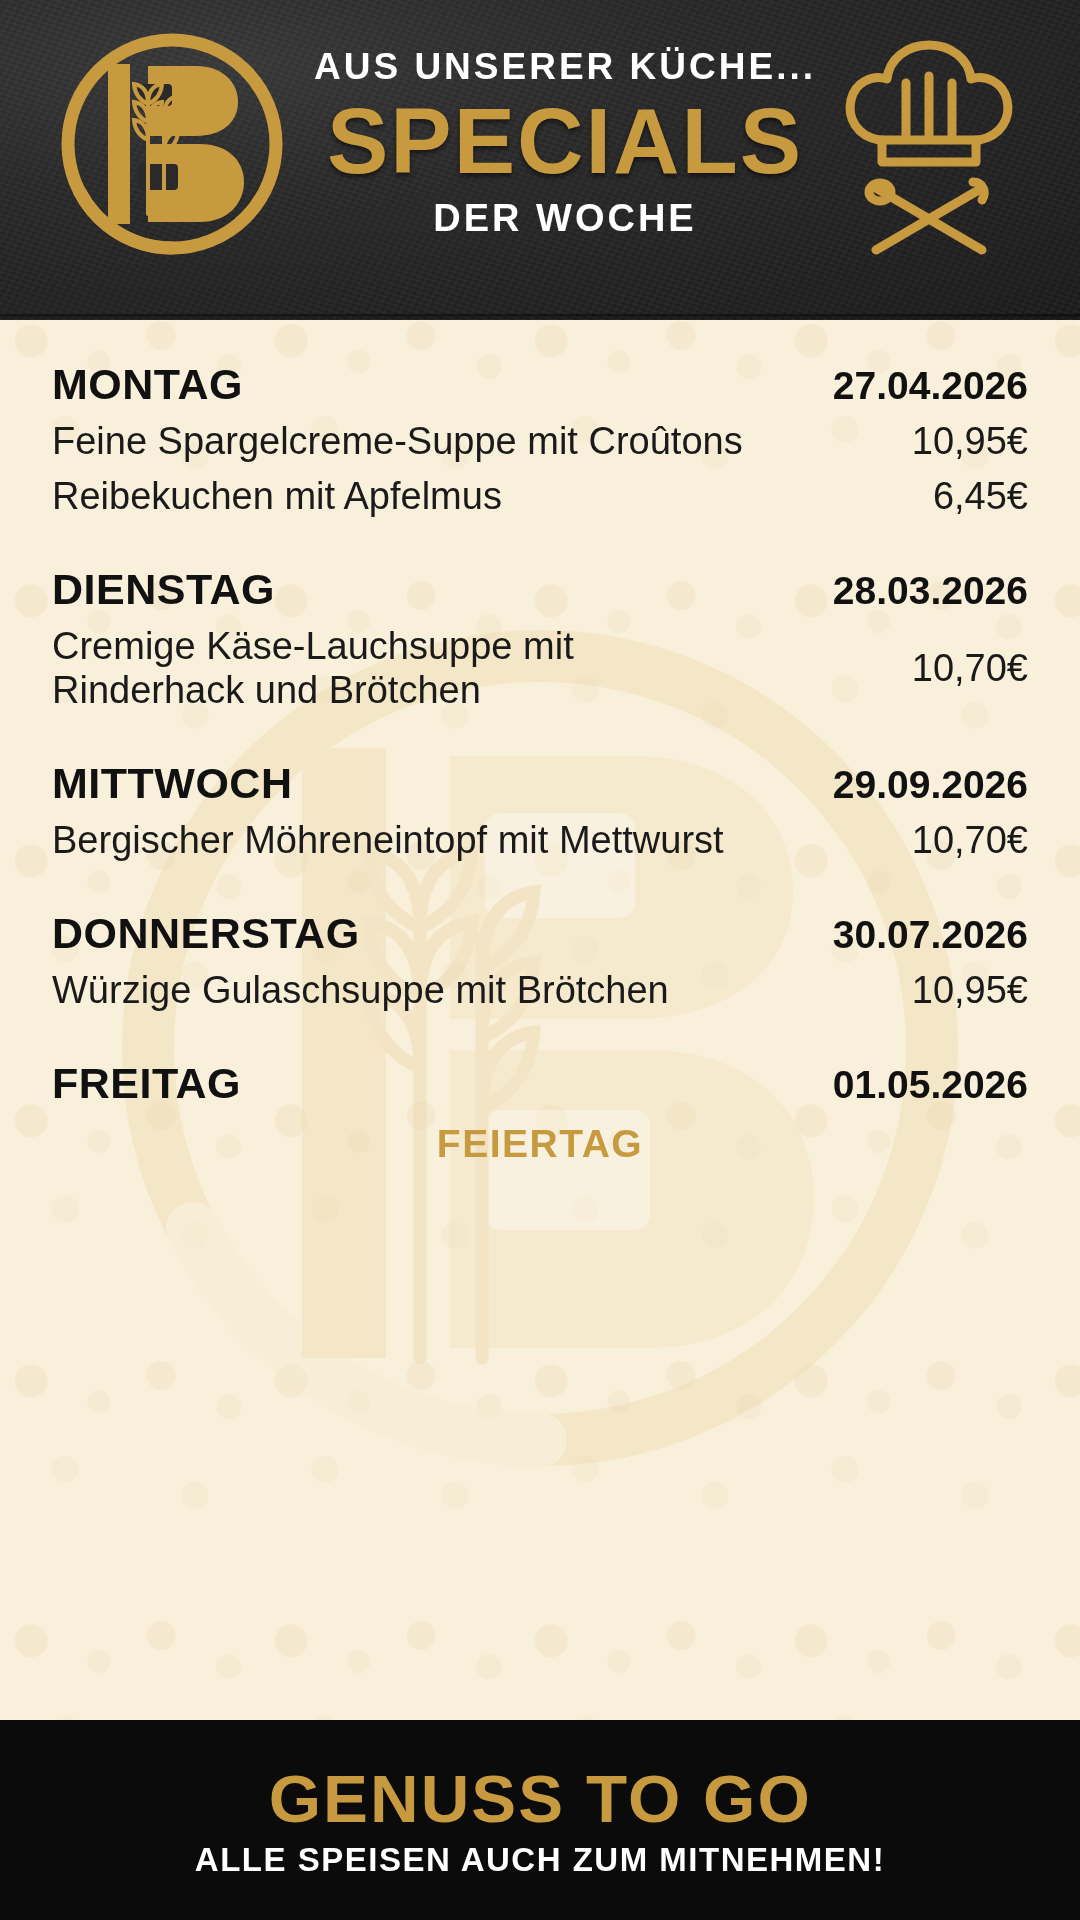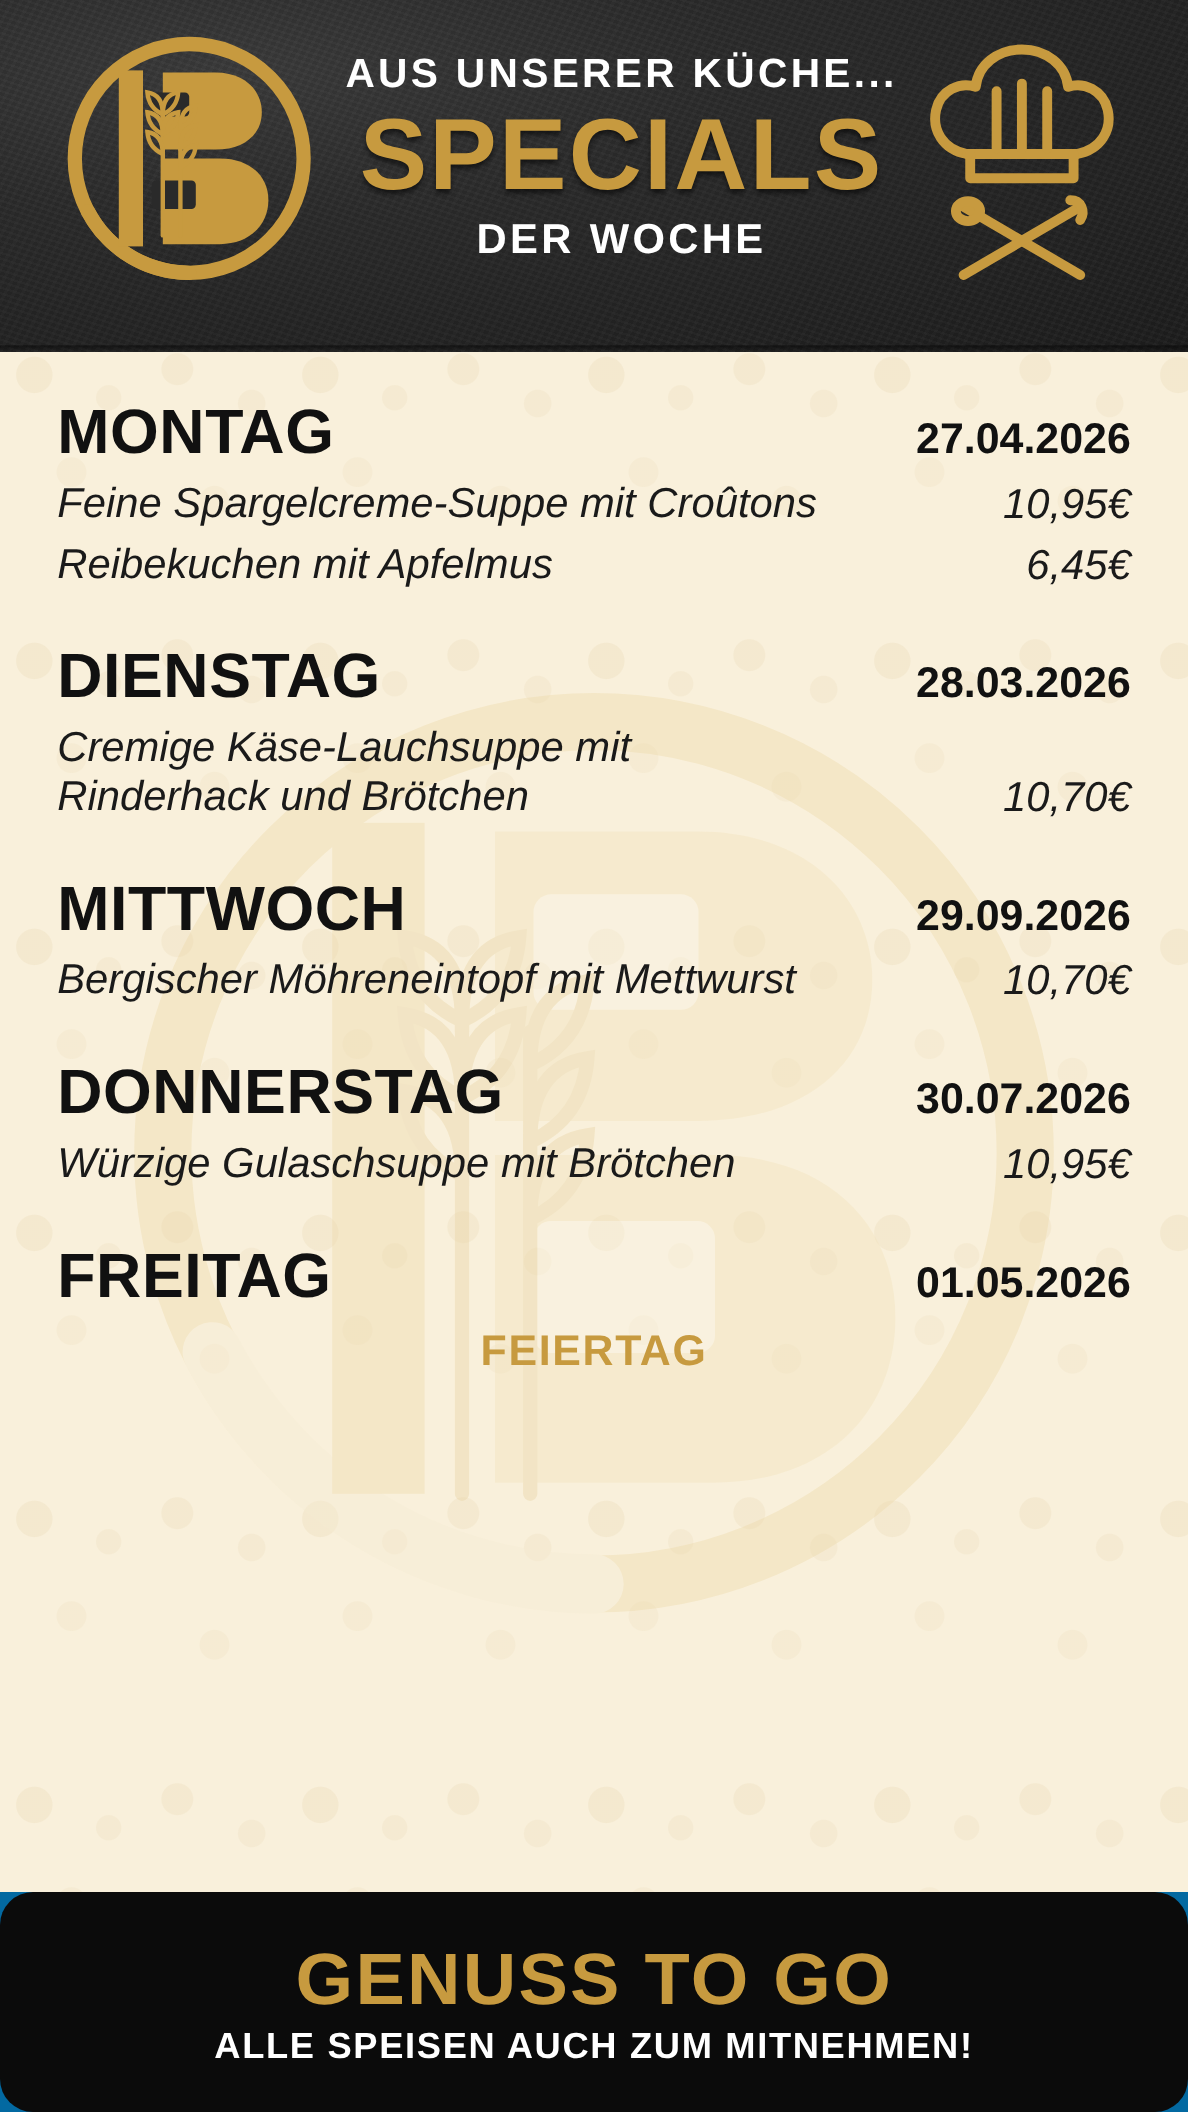--- a/index.html
+++ b/index.html
@@ -122,31 +122,30 @@
     position: relative;
     z-index: 2;
     padding: 40px 52px 0 52px;
   }
   .day-block { margin-bottom: 46px; }
   .day-head {
     display: flex; align-items: baseline; justify-content: space-between;
     margin-bottom: 4px;
   }
   .day-name {
-    font-size: 57px; font-weight: 700; color: #111; letter-spacing: .5px;
+    font-size: 43px; font-weight: 700; color: #111; letter-spacing: .5px;
     text-transform: uppercase;
   }
   .day-date {
     font-size: 39px; font-weight: 700; color: #111;
   }
   .dish {
-    display: flex; align-items: flex-end; justify-content: space-between;
+    display: flex; align-items: center; justify-content: space-between;
     margin-top: 10px;
     gap: 29px;
-    font-style: italic;
   }
   .dish-name {
     font-size: 38px; color: #1a1a1a; line-height: 1.18; font-weight: 400;
     max-width: 700px;
   }
   .dish-price {
     font-size: 38px; color: #1a1a1a; font-weight: 400; white-space: nowrap;
   }
   .holiday {
     text-align: center;
@@ -159,21 +158,20 @@
   }
 
   
   .footer {
     flex: none;
     height: 200px;
     background: #0b0b0b;
     display: flex; flex-direction: column;
     align-items: center; justify-content: center;
     gap: 4px;
-    border-radius: 30px;
   }
   .footer-main {
     color: #c79a3f;
     font-size: 66px;
     font-weight: 700;
     letter-spacing: 2px;
     text-transform: uppercase;
     font-family: "Liberation Sans Narrow", "Liberation Sans", sans-serif;
     transform: scaleX(1.02);
   }

